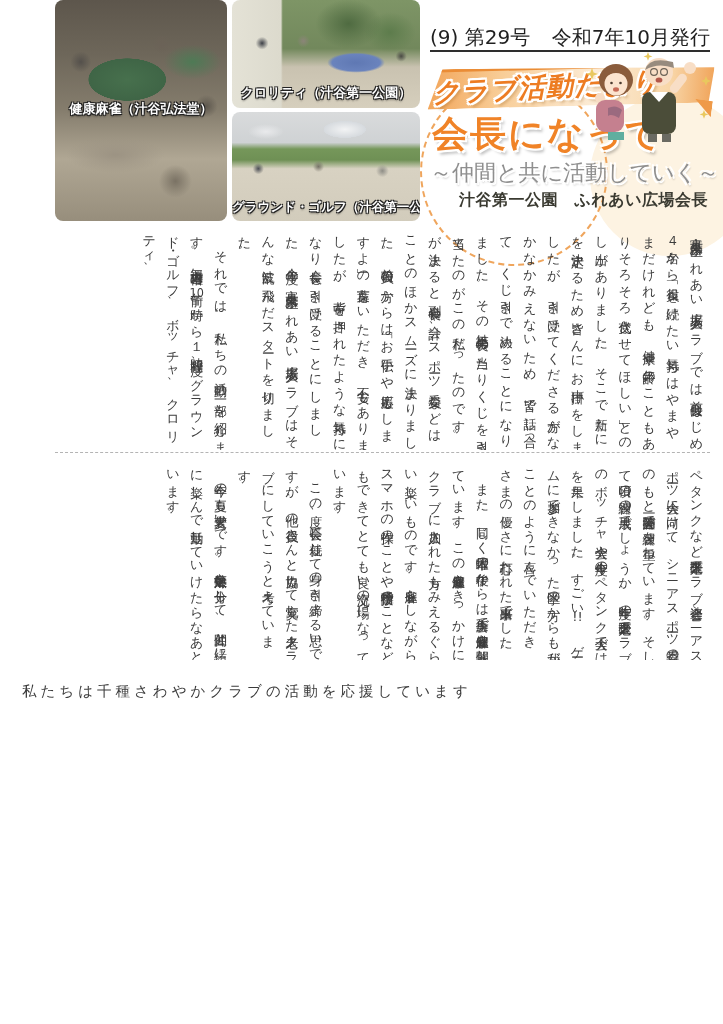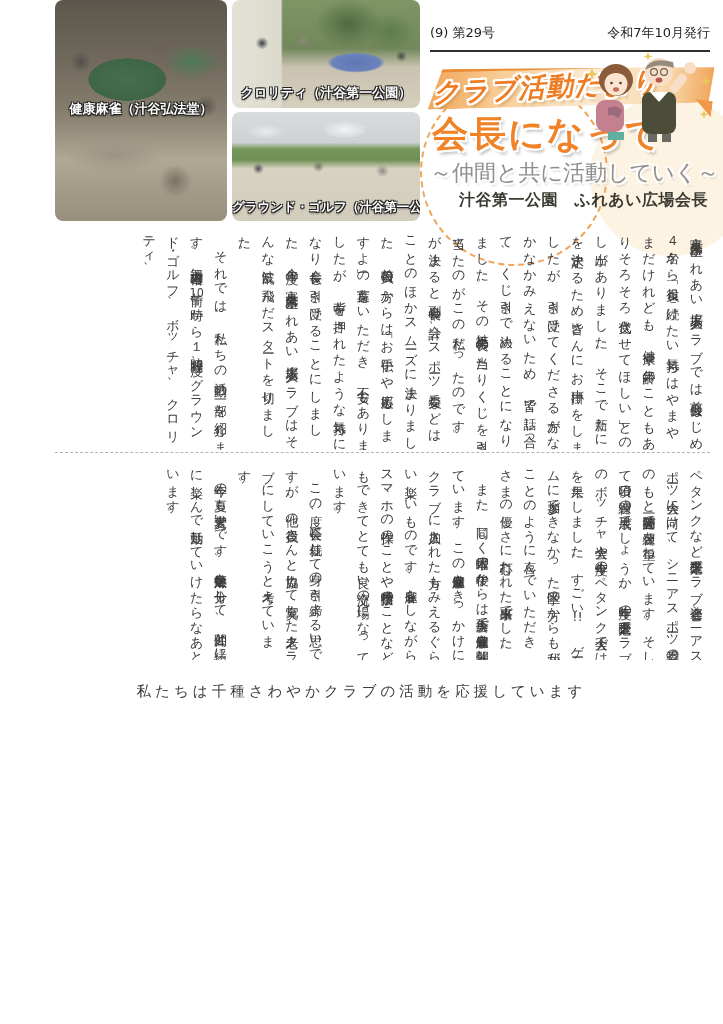--- a/index.html
+++ b/index.html
@@ -52,21 +52,21 @@
       radial-gradient(circle 7px at 46% 50%, #777468 0%, rgba(0,0,0,0) 80%),
       radial-gradient(circle 8px at 80% 54%, #8e8d86 0%, rgba(0,0,0,0) 80%),
       linear-gradient(180deg, #d9dbdc 0%, #cfd2d4 28%, #75975a 34%, #6f9055 44%, #d8d2c2 52%, #d2ccbc 100%);
   }
   #photo-golf .photo-caption { bottom:5px; font-size:12.5px; }
 
   
   .issue-line {
     position:absolute; left:430px; top:24px; width:280px;
     display:flex; justify-content:space-between;
-    font-size:13px; color:#1f1f1f;
+    font-size:20px; color:#1f1f1f;
   }
   .issue-rule { position:absolute; left:430px; top:50px; width:280px; border-top:2px solid #2e2e2e; }
 
   .decor-circle-dashed {
     position:absolute; left:420px; top:78px; width:188px; height:188px;
     border:2px dashed #efa55c; border-radius:50%; z-index:0;
   }
   .decor-circle-fill {
     position:absolute; left:590px; top:96px; width:160px; height:160px;
     background:#fdf3e2; border-radius:50%; z-index:0;
@@ -112,22 +112,22 @@
     color:#3c3c3c; overflow:hidden;
   }
   .vband p { margin:0; }
   #band1 { left:40px; top:227px; width:668px; height:223px; font-size:13px; line-height:23.8px; letter-spacing:1.6px; }
   #band2 { left:38px; top:461px; width:670px; height:199px; font-size:13px; line-height:23.8px; letter-spacing:0.2px; }
   .tcy { text-combine-upright:all; letter-spacing:0; }
   .band-divider { position:absolute; left:55px; top:452px; width:655px; border-top:1px dashed #b4b4b4; z-index:1; }
 
   
   .footer-slogan {
-    position:absolute; left:0; top:682px; width:723px; text-align:center;
-    font-size:14.5px; letter-spacing:4px; color:#3b3b3b;
+    position:absolute; left:0; top:682px; width:723px; text-align:left;
+    font-size:14.5px; letter-spacing:4px; color:#3b3b3b;padding-left:22px;
   }
 </style>
 </head>
 <body>
 
 <div class="page">
 
   <div class="photo" id="photo-krolity">
     <div class="photo-caption">クロリティ（汁谷第一公園）</div>
   </div>

